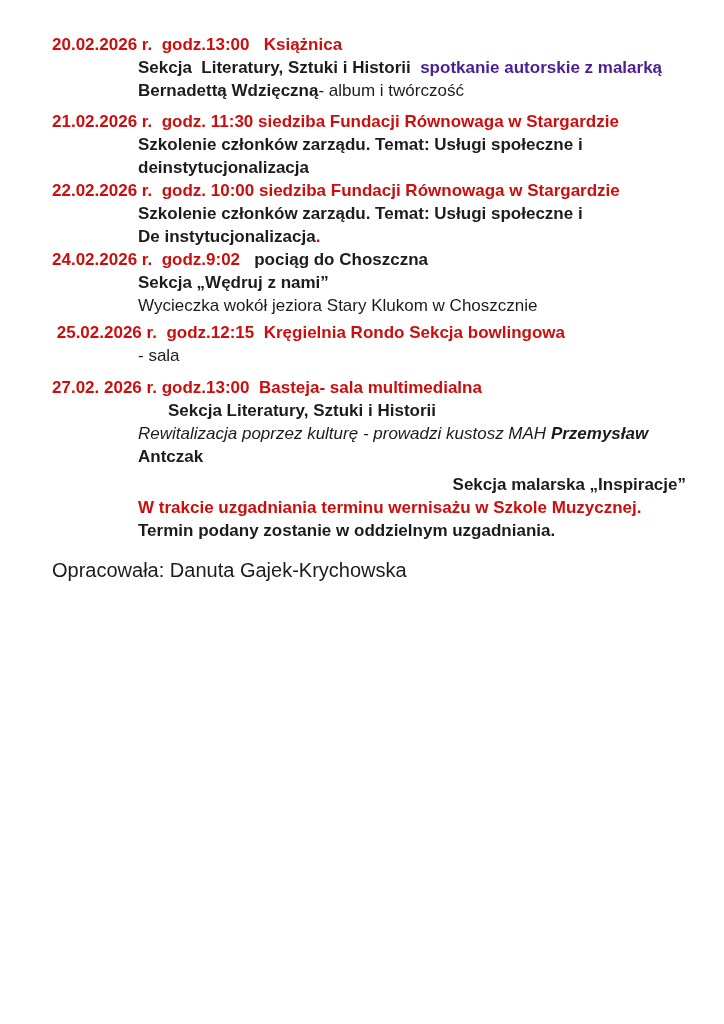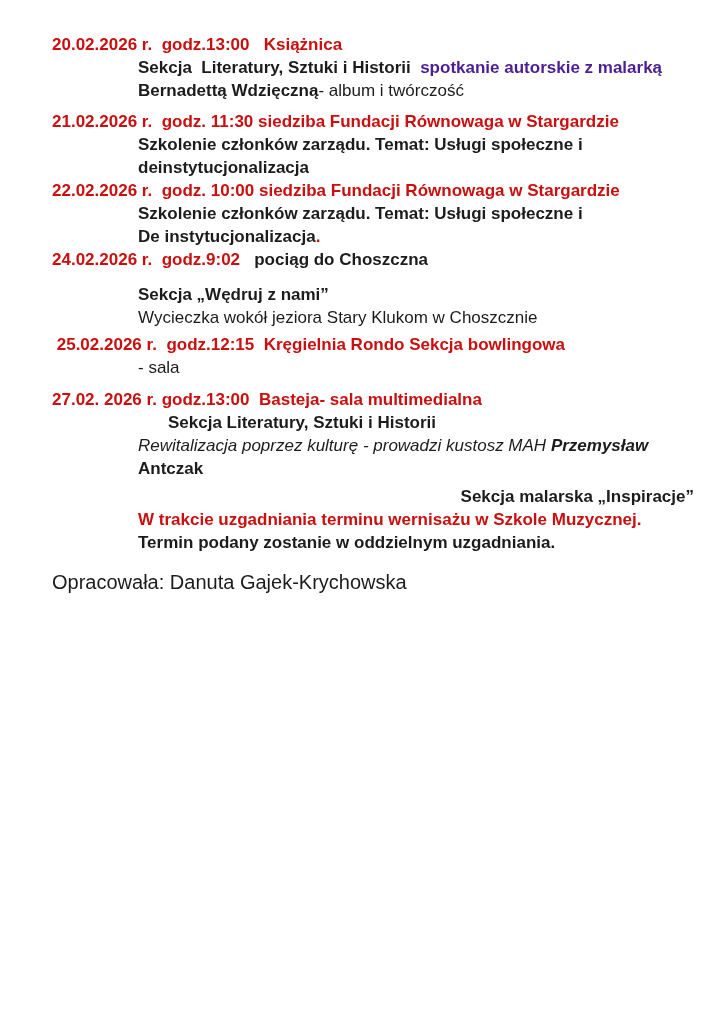--- a/index.html
+++ b/index.html
@@ -11,21 +11,21 @@
     position: relative;
     width: 724px;
     height: 1024px;
     background: #ffffff;
     overflow: hidden;
     font-family: "Liberation Sans", sans-serif;
     font-size: 17px;
     line-height: 23px;
     color: #1c1c1c;
     box-sizing: border-box;
-    padding: 33px 30px 0 52px;
+    padding: 33px 38px 0 52px;
   }
   .line {
     white-space: pre-wrap;
   }
   .line.heading {
     font-weight: bold;
   }
   .footer {
     font-size: 20px;
     font-weight: normal;
@@ -46,21 +46,21 @@
         <div class="line" style="padding-left: 86px;"><span style="font-weight: bold; color: rgb(28, 28, 28);">Szkolenie członków zarządu. Temat: Usługi społeczne i</span></div>
         <div class="line" style="padding-left: 86px;"><span style="font-weight: bold; color: rgb(28, 28, 28);">deinstytucjonalizacja</span></div>
       </div>
       <div style="margin-top: 0px;">
         <div class="line heading"><span style="font-weight: bold; color: rgb(203, 14, 14); text-align: center;">22.02.2026 r.  godz. 10:00 siedziba Fundacji Równowaga w Stargardzie</span></div>
         <div class="line" style="padding-left: 86px;"><span style="font-weight: bold; color: rgb(28, 28, 28);">Szkolenie członków zarządu. Temat: Usługi społeczne i</span></div>
         <div class="line" style="padding-left: 86px;"><span style="font-weight: bold; color: rgb(28, 28, 28);">De instytucjonalizacja</span><span style="font-weight: bold; color: rgb(203, 14, 14);">.</span></div>
       </div>
       <div style="margin-top: 0px;">
         <div class="line heading"><span style="font-weight: bold; color: rgb(203, 14, 14);">24.02.2026 r.  godz.9:02</span><span style="font-weight: bold; color: rgb(28, 28, 28);">   pociąg do Choszczna</span></div>
-        <div class="line" style="padding-left: 86px; margin-top: 12px;"><span style="font-weight: bold; color: rgb(28, 28, 28);">Sekcja „Wędruj z nami”</span></div>
+        <div class="line" style="padding-left: 86px;"><span style="font-weight: bold; color: rgb(28, 28, 28);">Sekcja „Wędruj z nami”</span></div>
         <div class="line" style="padding-left: 86px;"><span style="font-weight: normal; color: rgb(28, 28, 28);">Wycieczka wokół jeziora Stary Klukom w Choszcznie</span></div>
       </div>
       <div style="margin-top: 4px;">
         <div class="line heading"><span style="font-weight: bold; color: rgb(203, 14, 14);"> 25.02.2026 r.  godz.12:15  Kręgielnia Rondo Sekcja bowlingowa</span></div>
         <div class="line" style="padding-left: 86px;"><span style="font-weight: normal; color: rgb(28, 28, 28);">- sala</span></div>
       </div>
       <div style="margin-top: 9px;">
         <div class="line heading"><span style="font-weight: bold; color: rgb(203, 14, 14);">27.02. 2026 r. godz.13:00  Basteja- sala multimedialna</span></div>
         <div class="line" style="padding-left: 116px;"><span style="font-weight: bold; color: rgb(28, 28, 28);">Sekcja Literatury, Sztuki i Historii</span></div>
         <div class="line" style="padding-left: 86px; font-style: italic;"><span style="font-weight: normal; color: rgb(28, 28, 28);">Rewitalizacja poprzez kulturę - prowadzi kustosz MAH </span><span style="font-weight: bold; color: rgb(28, 28, 28);">Przemysław</span></div>

